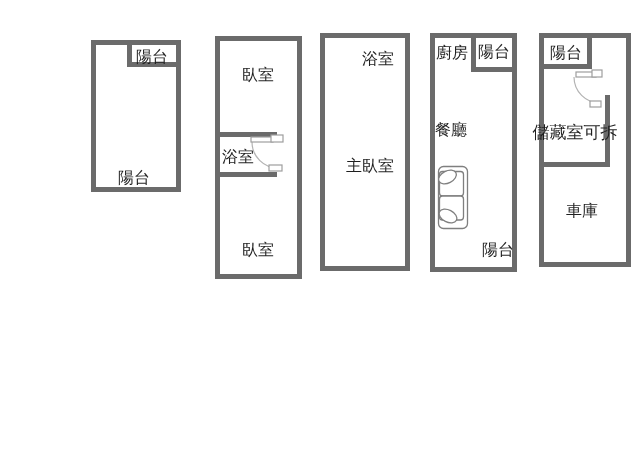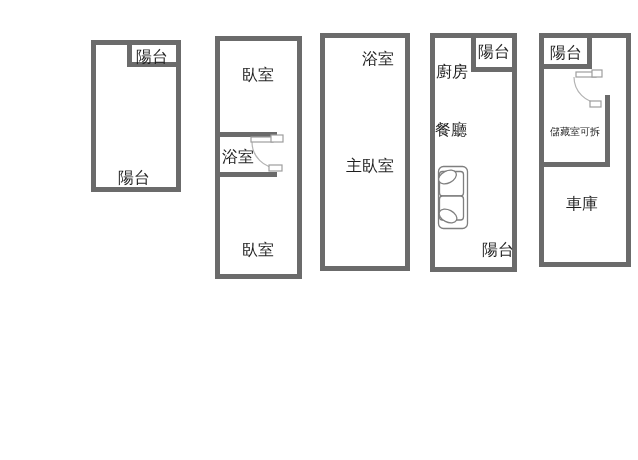--- a/index.html
+++ b/index.html
@@ -12,21 +12,21 @@
     background:var(--background);
     font-family:Liberation Serif, serif;
     margin-left:34px;
   }
   .outer{position:absolute; box-sizing:border-box; border:5px solid var(--wall); background:transparent;}
   .wall{position:absolute; background:var(--wall);}
   .lbl{
     position:absolute; transform:translate(-50%,-50%);
     font-size:16px; line-height:1; color:var(--text); white-space:nowrap;
   }
-  .lbl.small{font-size:10px;}
+  .lbl.small{font-size:17px;}
   svg.overlay{position:absolute; left:0; top:0; pointer-events:none;}
   .door-arc{fill:none; stroke:var(--door-arc); stroke-width:1.2;}
   .door-leaf{fill:#ffffff; stroke:var(--door-line); stroke-width:1.2;}
   .sofa{fill:#ffffff; stroke:var(--sofa-line); stroke-width:1.3;}
 </style>
 </head>
 <body>
 
 <div id="canvas">
 
@@ -43,33 +43,33 @@
   <span class="lbl" style="left:204px;top:157px">浴室</span>
   <span class="lbl" style="left:224px;top:250px">臥室</span>
 
   <div class="outer" style="left:286px;top:33px;width:90px;height:238px"></div>
   <span class="lbl" style="left:344px;top:59px">浴室</span>
   <span class="lbl" style="left:336px;top:166px">主臥室</span>
 
   <div class="outer" style="left:396px;top:33px;width:87px;height:239px"></div>
   <div class="wall" style="left:437px;top:33px;width:5px;height:39px"></div>
   <div class="wall" style="left:437px;top:67px;width:46px;height:5px"></div>
-  <span class="lbl" style="left:418px;top:72px">廚房</span>
+  <span class="lbl" style="left:418px;top:53px">廚房</span>
   <span class="lbl" style="left:460px;top:52px">陽台</span>
   <span class="lbl" style="left:417px;top:130px">餐廳</span>
   <span class="lbl" style="left:464px;top:250px">陽台</span>
 
   <div class="outer" style="left:505px;top:33px;width:92px;height:234px"></div>
   <div class="wall" style="left:553px;top:33px;width:5px;height:36px"></div>
   <div class="wall" style="left:505px;top:64px;width:53px;height:5px"></div>
   <div class="wall" style="left:571px;top:95px;width:5px;height:72px"></div>
   <div class="wall" style="left:505px;top:162px;width:71px;height:5px"></div>
   <span class="lbl" style="left:532px;top:53px">陽台</span>
   <span class="lbl small" style="left:541px;top:132px">儲藏室可拆</span>
-  <span class="lbl" style="left:548px;top:204px">車庫</span>
+  <span class="lbl" style="left:548px;top:211px">車庫</span>
 
   <svg class="overlay" width="638" height="460" viewBox="0 0 638 460">
 
     <g>
       <path class="door-arc" d="M 218 142 A 26 26 0 0 0 244 168"></path>
       <rect class="door-leaf" x="217" y="137" width="22" height="5"></rect>
       <rect class="door-leaf" x="237" y="135" width="12" height="7"></rect>
       <rect class="door-leaf" x="235" y="165" width="13" height="6"></rect>
     </g>
 

